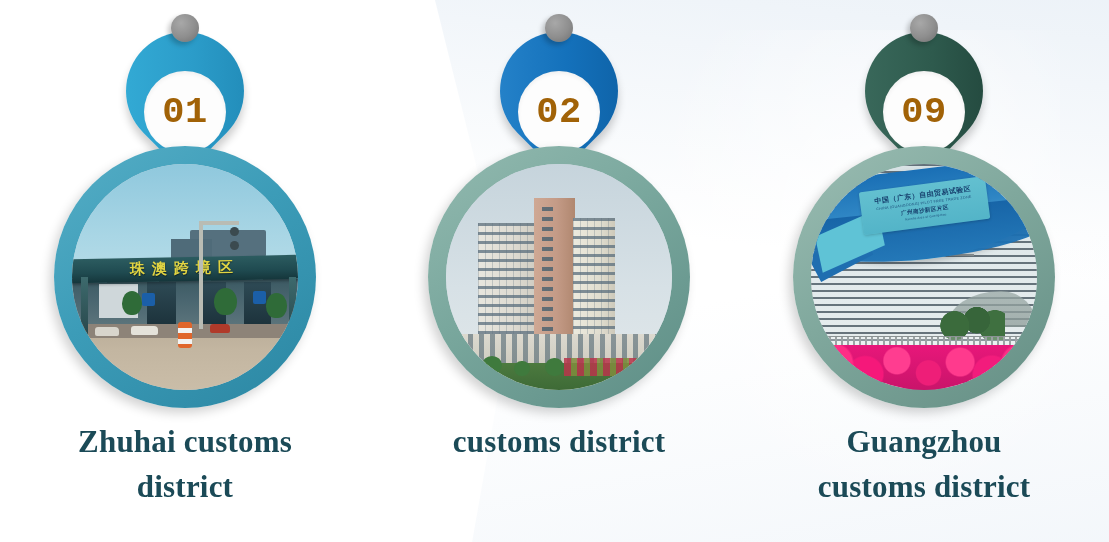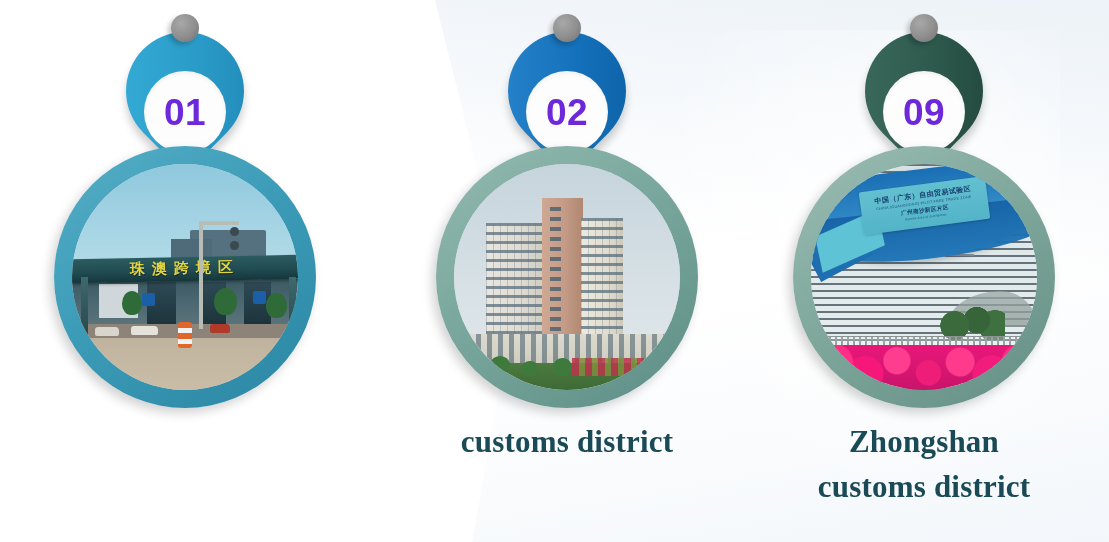--- a/index.html
+++ b/index.html
@@ -46,21 +46,21 @@
     pointer-events: none;
   }
 
   .card {
     position: absolute;
     top: 0;
     width: 370px;
     height: 542px;
   }
   .card-1 { left: 0px; }
-  .card-2 { left: 382px; }
+  .card-2 { left: 374px; }
   .card-3 { left: 739px; }
 
   
   .pin-wrap {
     position: absolute;
     left: 50%;
     top: 14px;
     transform: translateX(-50%);
     width: 150px;
     height: 160px;
@@ -97,24 +97,24 @@
     height: 82px;
     border-radius: 50%;
     background: #fdfdfd;
     z-index: 3;
     display: flex;
     align-items: center;
     justify-content: center;
     box-shadow: inset 0 2px 4px rgba(0,0,0,0.06);
   }
   .pin-num {
-    font-family: Liberation Sans, sans-serif;
+    font-family: Liberation Mono, monospace;
     font-size: 37px;
     font-weight: 700;
-    color: #6d28d9;
+    color: #a16207;
     letter-spacing: 0.5px;
     line-height: 1;
     text-shadow: 0 1px 1px rgba(255,255,255,0.8);
   }
 
   
   .photo-ring {
     position: absolute;
     left: 50%;
     transform: translateX(-50%);
@@ -328,20 +328,24 @@
           <div class="s1-pole"></div>
           <div class="s1-pole-arm"></div>
           <div class="s1-lamp" style="left:70%; top:28%;"></div>
           <div class="s1-lamp" style="left:70%; top:34%;"></div>
           <div class="s1-signblue" style="left:31%; top:57%;"></div>
           <div class="s1-signblue" style="left:80%; top:56%;"></div>
         </div>
       </div>
     </div>
 
+    <div class="caption">
+      <span class="ln">Zhuhai customs</span>
+      <span class="ln">district</span>
+    </div>
   </div>
 
   <div class="card card-2">
 
     <div class="pin-wrap">
       <div class="pin-head"></div>
       <div class="pin-drop" style="background: linear-gradient(135deg,#2a87cd 0%, #1471bb 55%, #0d5ea1 100%);"></div>
       <div class="pin-hole">
         <span class="pin-num">02</span>
       </div>
@@ -410,18 +414,18 @@
             <div class="s3-pl-cn2">广州南沙新区片区</div>
             <div class="s3-pl-en2">Nansha Area of Guangzhou</div>
           </div>
           <div class="s3-fence"></div>
           <div class="s3-flowers"></div>
         </div>
       </div>
     </div>
 
     <div class="caption">
-      <span class="ln">Zhongshan</span>
+      <span class="ln">Guangzhou</span>
       <span class="ln">customs district</span>
     </div>
   </div>
 
 </div>
 
 </body></html>

